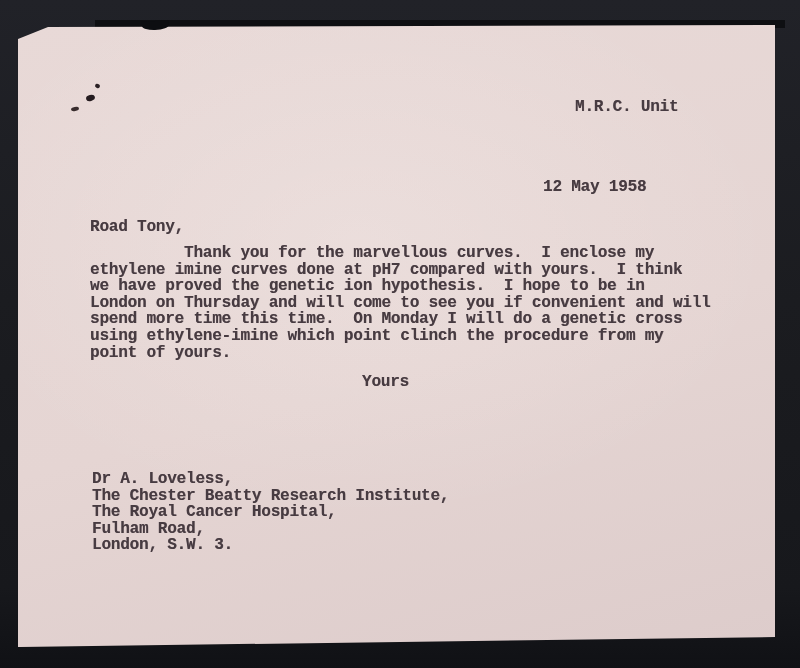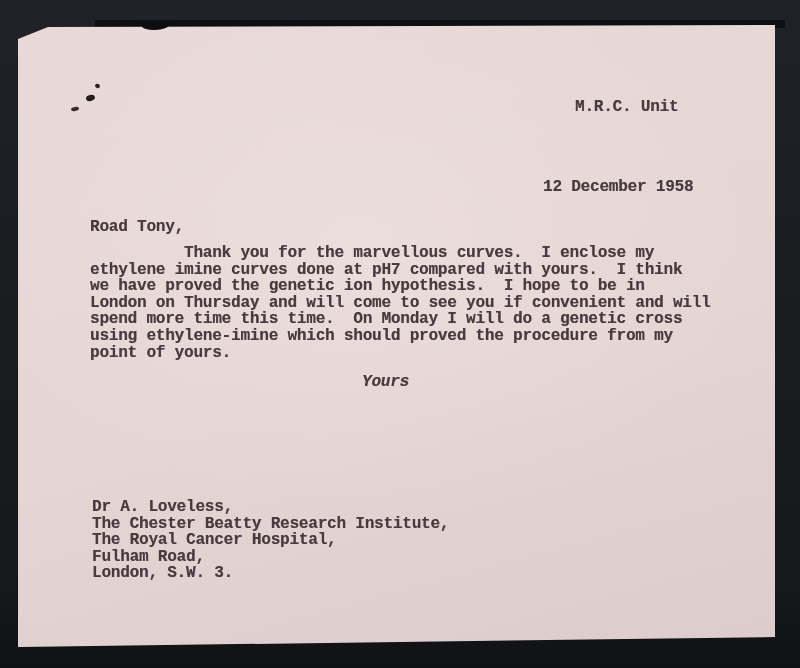--- a/index.html
+++ b/index.html
@@ -47,26 +47,25 @@
     position: absolute; left: 525px; top: 153px;
   }
   .salutation {
     position: absolute; left: 72px; top: 193px;
   }
   .body-paragraph {
     position: absolute; left: 72px; top: 220px;
     line-height: 16.6px;
   }
   .closing {
-    position: absolute; left: 344px; top: 348px; font-style: italic;
+    position: absolute; left: 344px; top: 348px;
   }
   .recipient-address {
     position: absolute; left: 74px; top: 446px;
     line-height: 16.5px;
-    margin-top: 28px;
   }
   .notch {
     position: absolute; left: 142px; top: 21px;
     width: 27px; height: 9px;
     background: #0d0e11;
     border-radius: 0 0 60% 55%;
     transform: rotate(-2deg);
   }
   .speck { position: absolute; background: #241b1f; border-radius: 50%; }
   .speck-1 { left: 77px; top: 59px; width: 5px; height: 4px; transform: rotate(20deg); background: #2a2024; }
@@ -77,31 +76,31 @@
 <body>
 
 <div class="scan-stage">
 
   <div class="mat-shadow-line"></div>
 
   <div class="paper">
 
     <div class="letterhead line">M.R.C. Unit</div>
 
-    <div class="date-line line">12 December 1958</div>
+    <div class="date-line line">12 May 1958</div>
 
     <div class="salutation line">Road Tony,</div>
 
     <div class="body-paragraph">
         <div class="line">          Thank you for the marvellous curves.  I enclose my</div>
         <div class="line">ethylene imine curves done at pH7 compared with yours.  I think</div>
         <div class="line">we have proved the genetic ion hypothesis.  I hope to be in</div>
         <div class="line">London on Thursday and will come to see you if convenient and will</div>
         <div class="line">spend more time this time.  On Monday I will do a genetic cross</div>
-        <div class="line">using ethylene-imine which should proved the procedure from my</div>
+        <div class="line">using ethylene-imine which point clinch the procedure from my</div>
         <div class="line">point of yours.</div>
         <div class="line"></div>
       </div>
 
     <div class="closing line">Yours</div>
 
     <div class="recipient-address">
         <div class="line">Dr A. Loveless,</div>
         <div class="line">The Chester Beatty Research Institute,</div>
         <div class="line">The Royal Cancer Hospital,</div>

